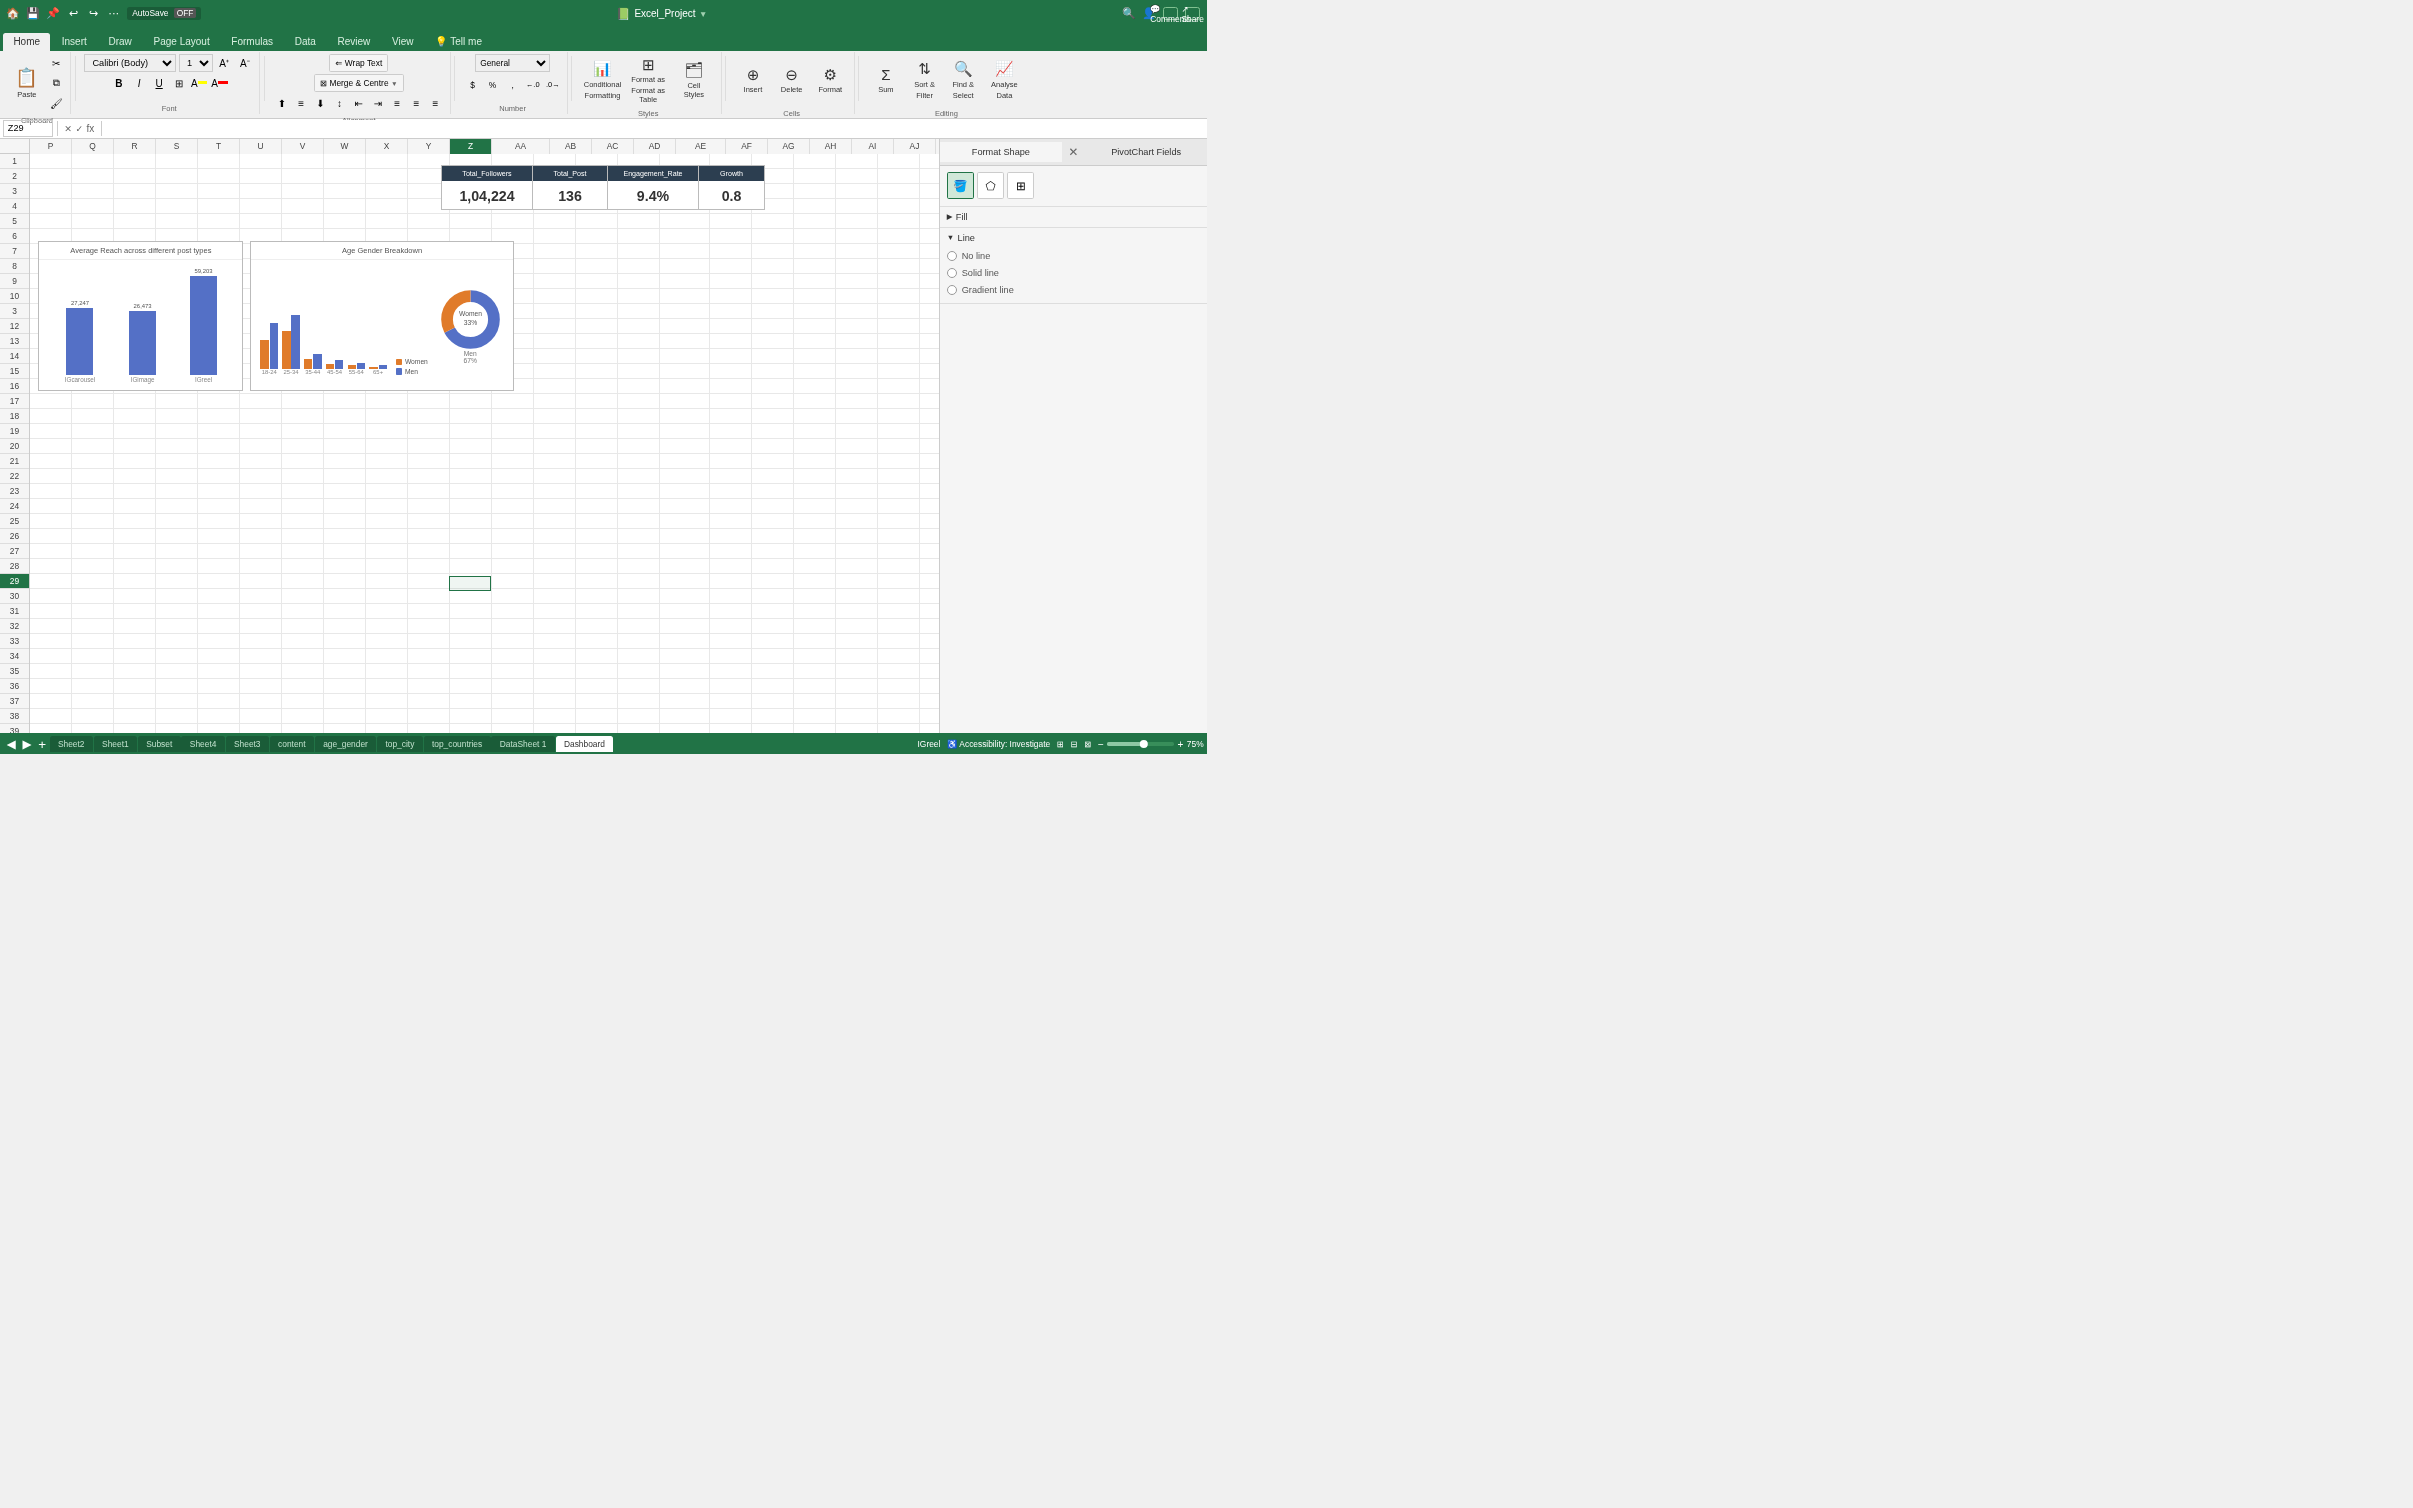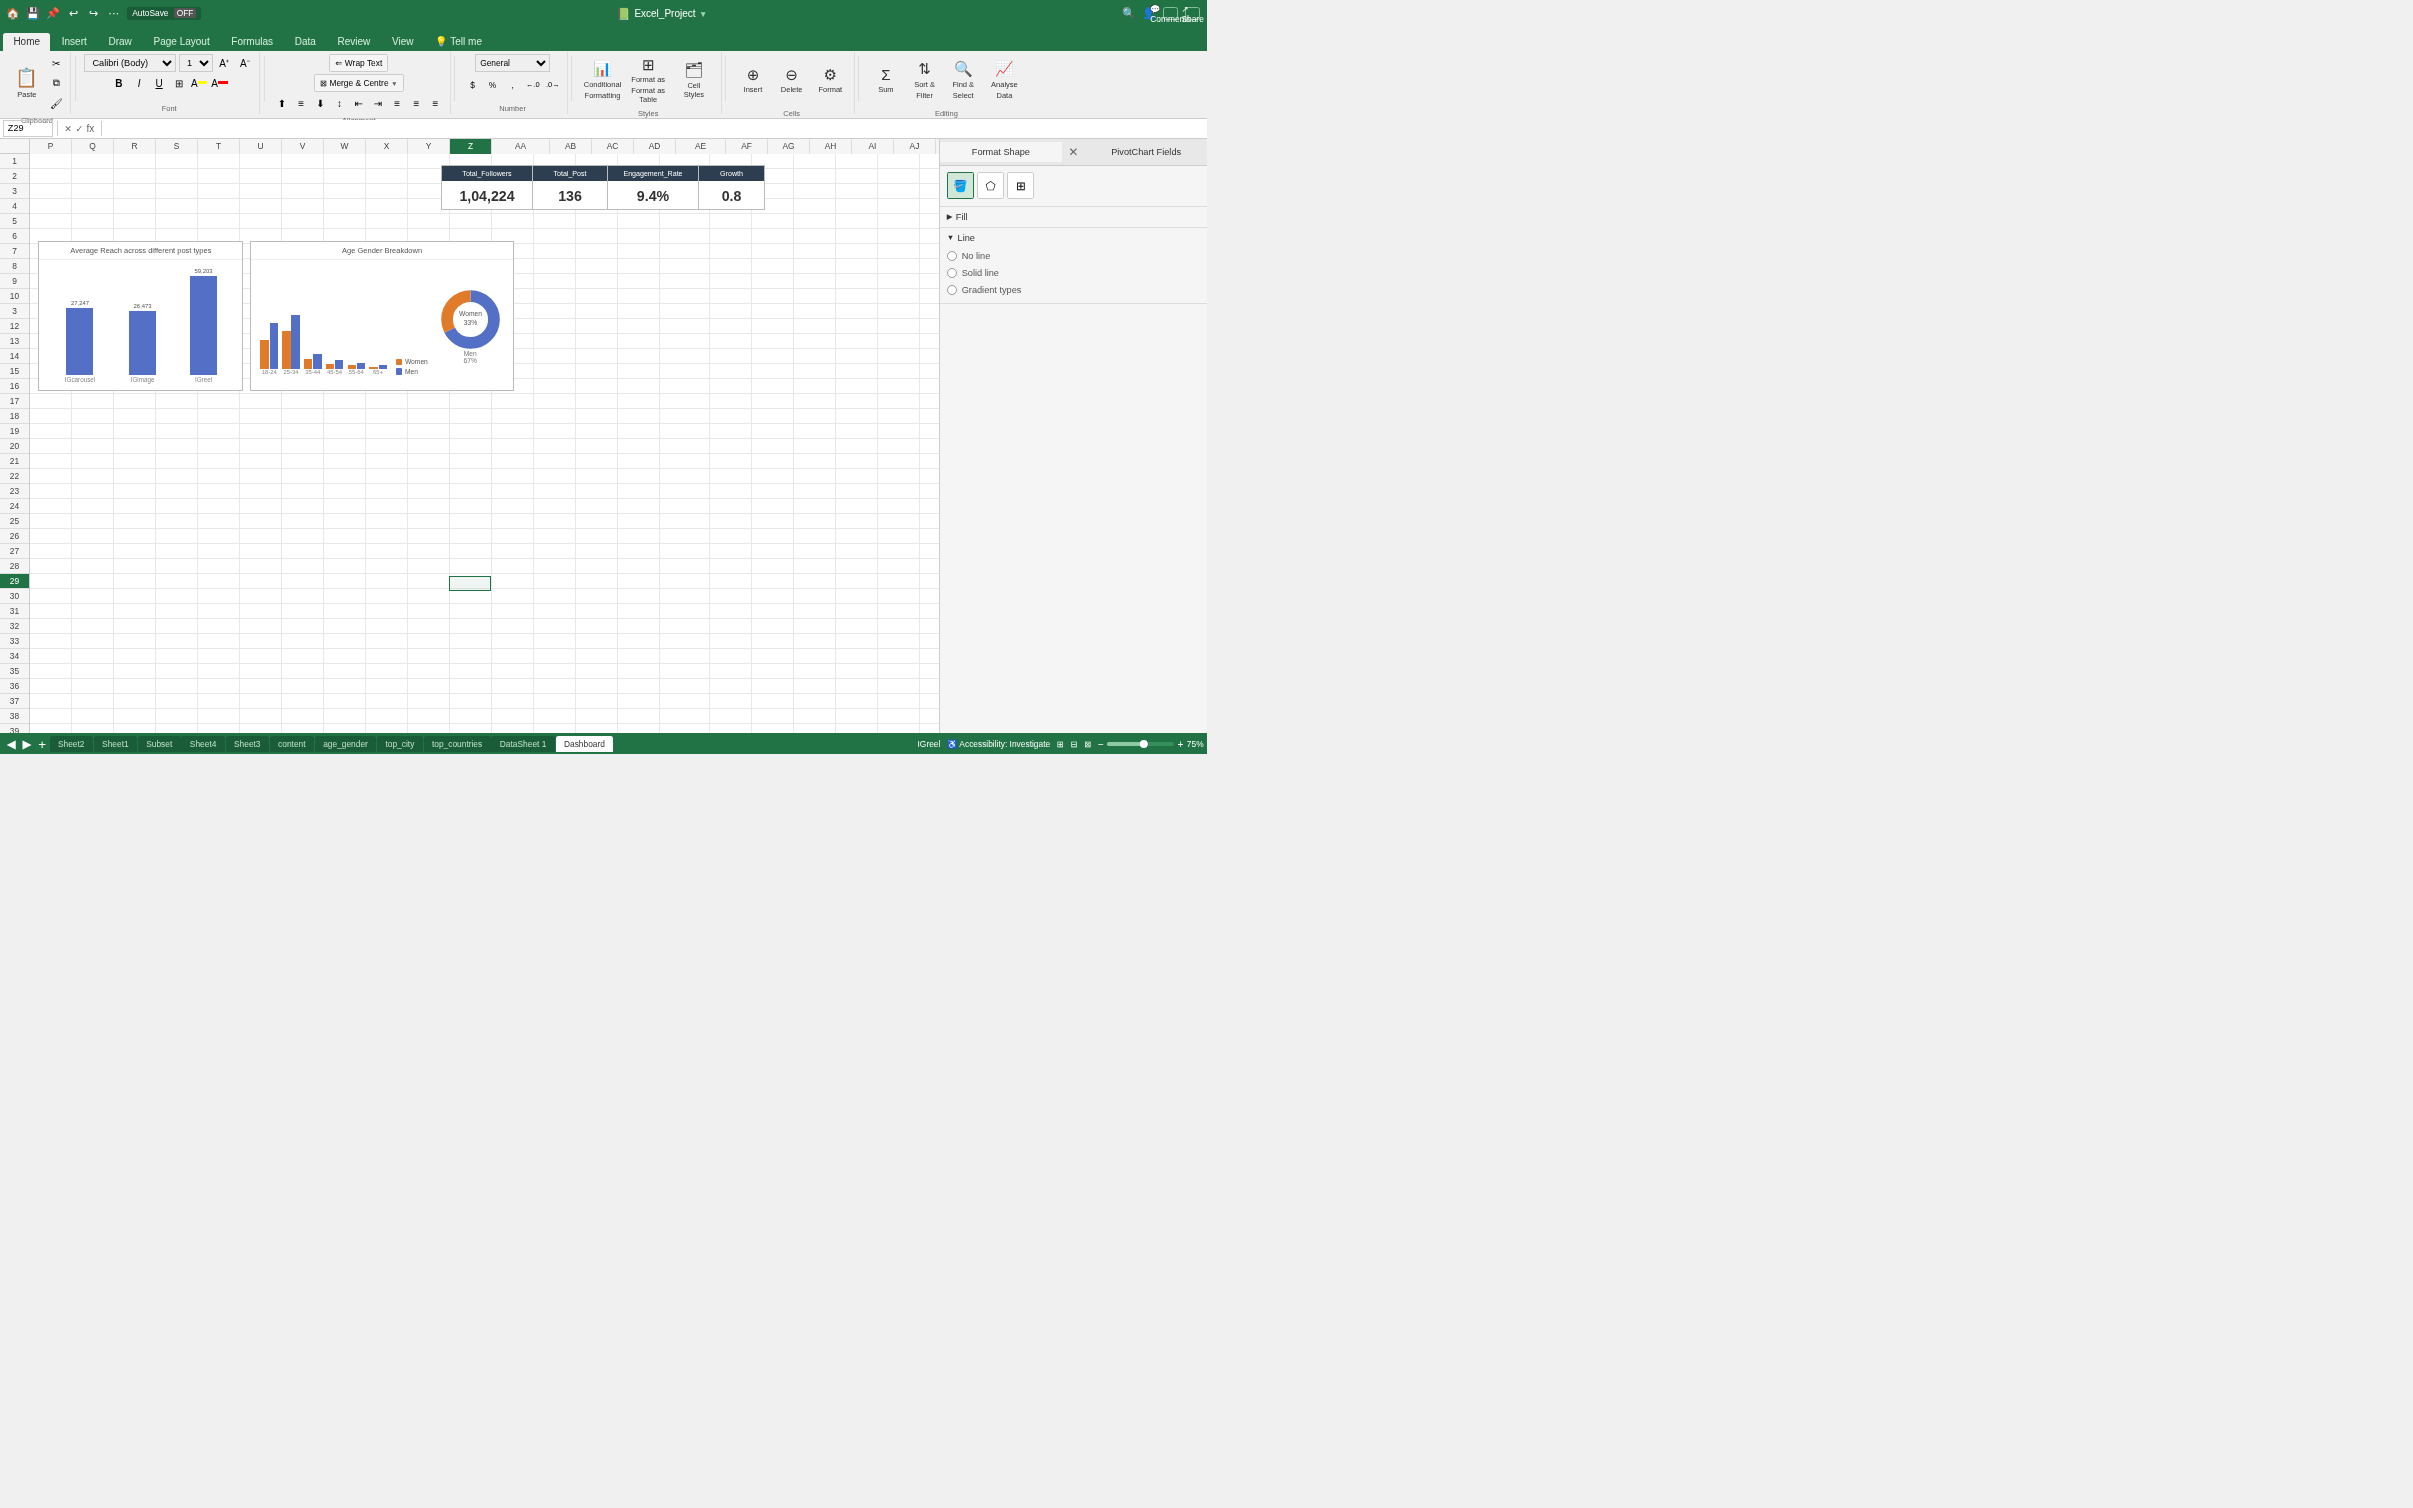--- a/index.html
+++ b/index.html
@@ -1675,21 +1675,21 @@
         <div class="radio-option">
           <div class="radio-circle"></div>
           <span>No line</span>
         </div>
         <div class="radio-option">
           <div class="radio-circle"></div>
           <span>Solid line</span>
         </div>
         <div class="radio-option">
           <div class="radio-circle"></div>
-          <span>Gradient types</span>
+          <span>Gradient line</span>
         </div>
       </div>
     </div>
 
   </div>
 
 </div>
 
 <div style="height:22px; background:#217346; display:flex; align-items:center; padding:0 3.4px;">
   <button style="background:none; border:none; color:white; font-size:11.7px; cursor:pointer; padding:0 3.4px;">◀</button>

